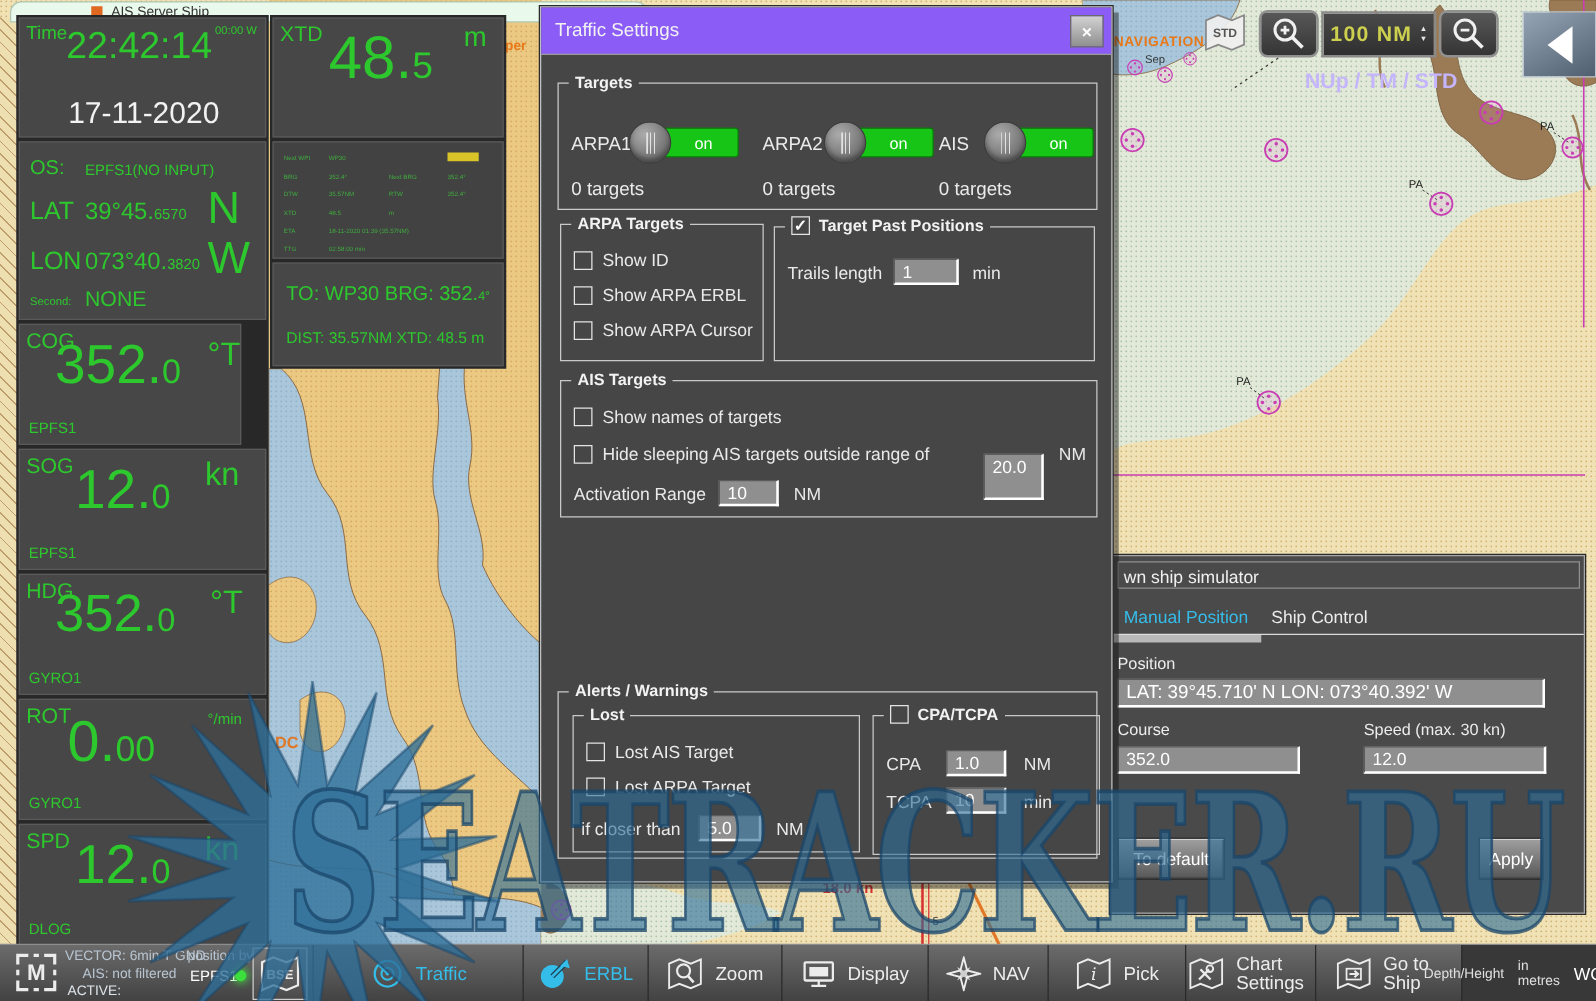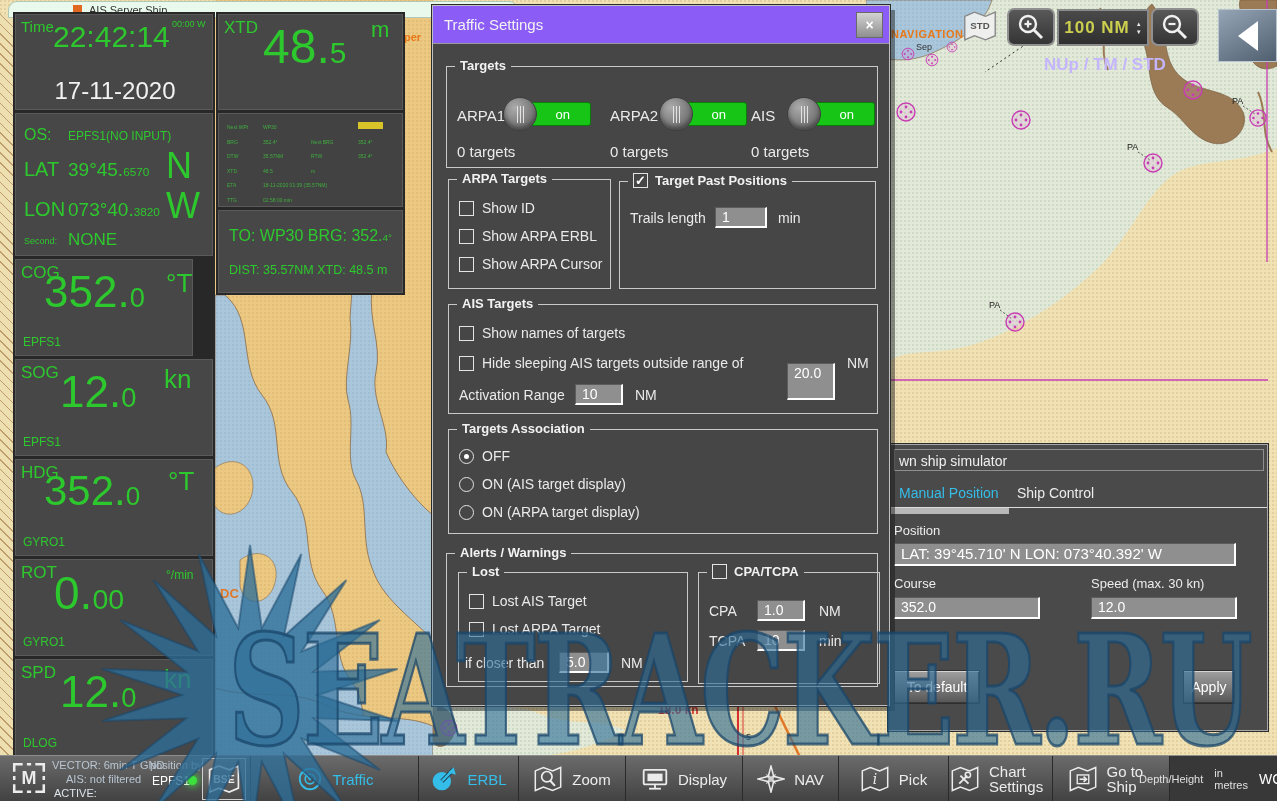--- a/index.html
+++ b/index.html
@@ -351,35 +351,20 @@
       <span class="cb"></span>
       <span class="lbl">Hide sleeping AIS targets outside range of</span>
     </div>
     <span class="tinput" style="left:338px;top:58px;width:48px;height:37px">20.0</span>
     <span class="a lbl" style="left:398px;top:50px">NM</span>
     <span class="a lbl" style="left:10px;top:82px">Activation Range</span>
     <span class="tinput" style="left:126px;top:79px;width:48px;height:21px">10</span>
     <span class="a lbl" style="left:186px;top:82px">NM</span>
   </div>
 
-  <div class="group" style="left:15px;top:423px;width:430px;height:105px">
-    <span class="legend">Targets Association</span>
-    <div class="row" style="left:10px;top:18px">
-      <span class="radio checked"></span>
-      <span class="lbl">OFF</span>
-    </div>
-    <div class="row" style="left:10px;top:46px">
-      <span class="radio"></span>
-      <span class="lbl">ON (AIS target display)</span>
-    </div>
-    <div class="row" style="left:10px;top:74px">
-      <span class="radio"></span>
-      <span class="lbl">ON (ARPA target display)</span>
-    </div>
-  </div>
 
   <div class="group" style="left:13px;top:547px;width:432px;height:134px">
     <span class="legend">Alerts / Warnings</span>
 
     <div class="group" style="left:11px;top:18px;width:230px;height:110px">
       <span class="legend">Lost</span>
       <div class="row" style="left:10px;top:20px">
         <span class="cb"></span>
         <span class="lbl">Lost AIS Target</span>
       </div>

